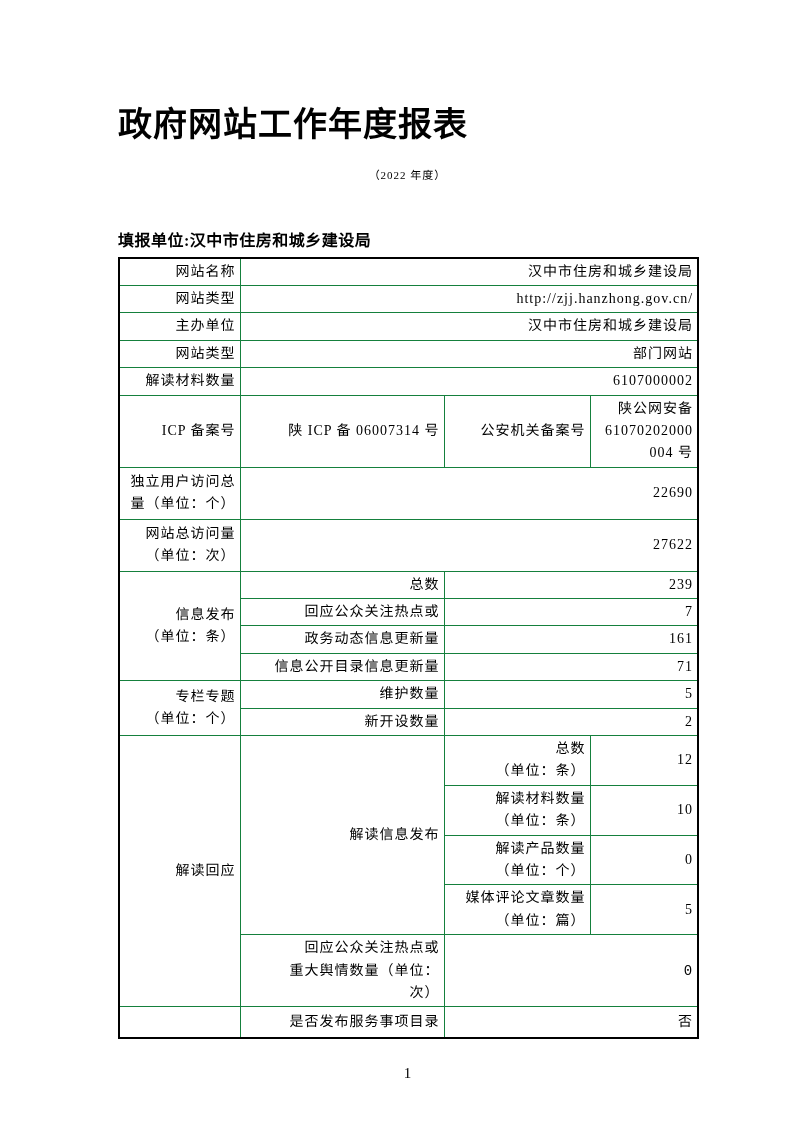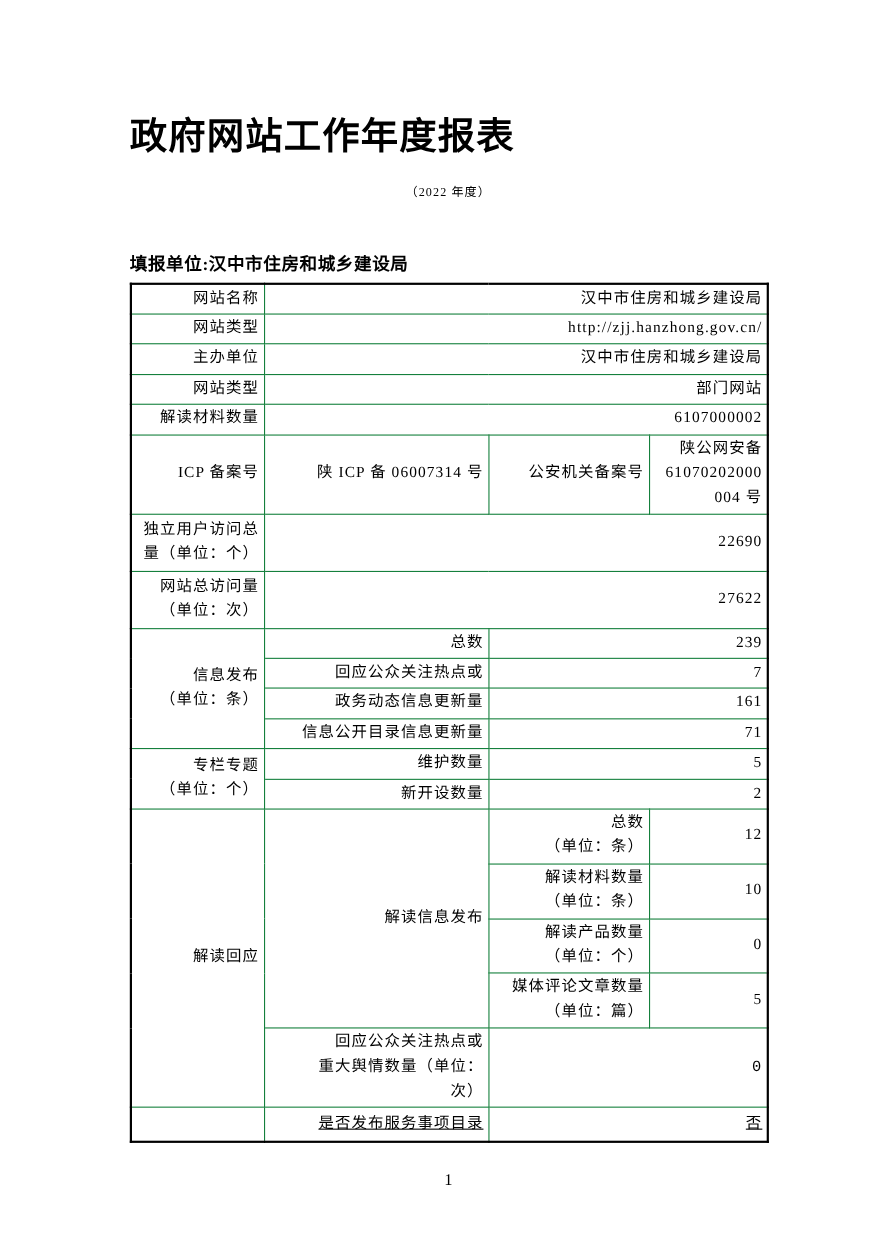--- a/index.html
+++ b/index.html
@@ -58,21 +58,21 @@
   }
   col.c1 { width: 121px; }
   col.c2 { width: 204px; }
   col.c3 { width: 146px; }
   col.c4 { width: 108px; }
   tr.rh1    { height: 27px; }
   tr.rh-icp { height: 68px; }
   tr.rh-vis { height: 52px; }
   tr.rh-jd  { height: 47px; }
   tr.rh-hot { height: 68px; font-family: Liberation Mono, monospace; }
-  tr.rh-last{ height: 31px; text-decoration: underline; }
+  tr.rh-last{ height: 31px; }
   .page-number {
     text-align: center;
     font-size: 15px;
     margin-top: 26px;
   }
 </style>
 </head>
 <body>
 
 <div class="page">

